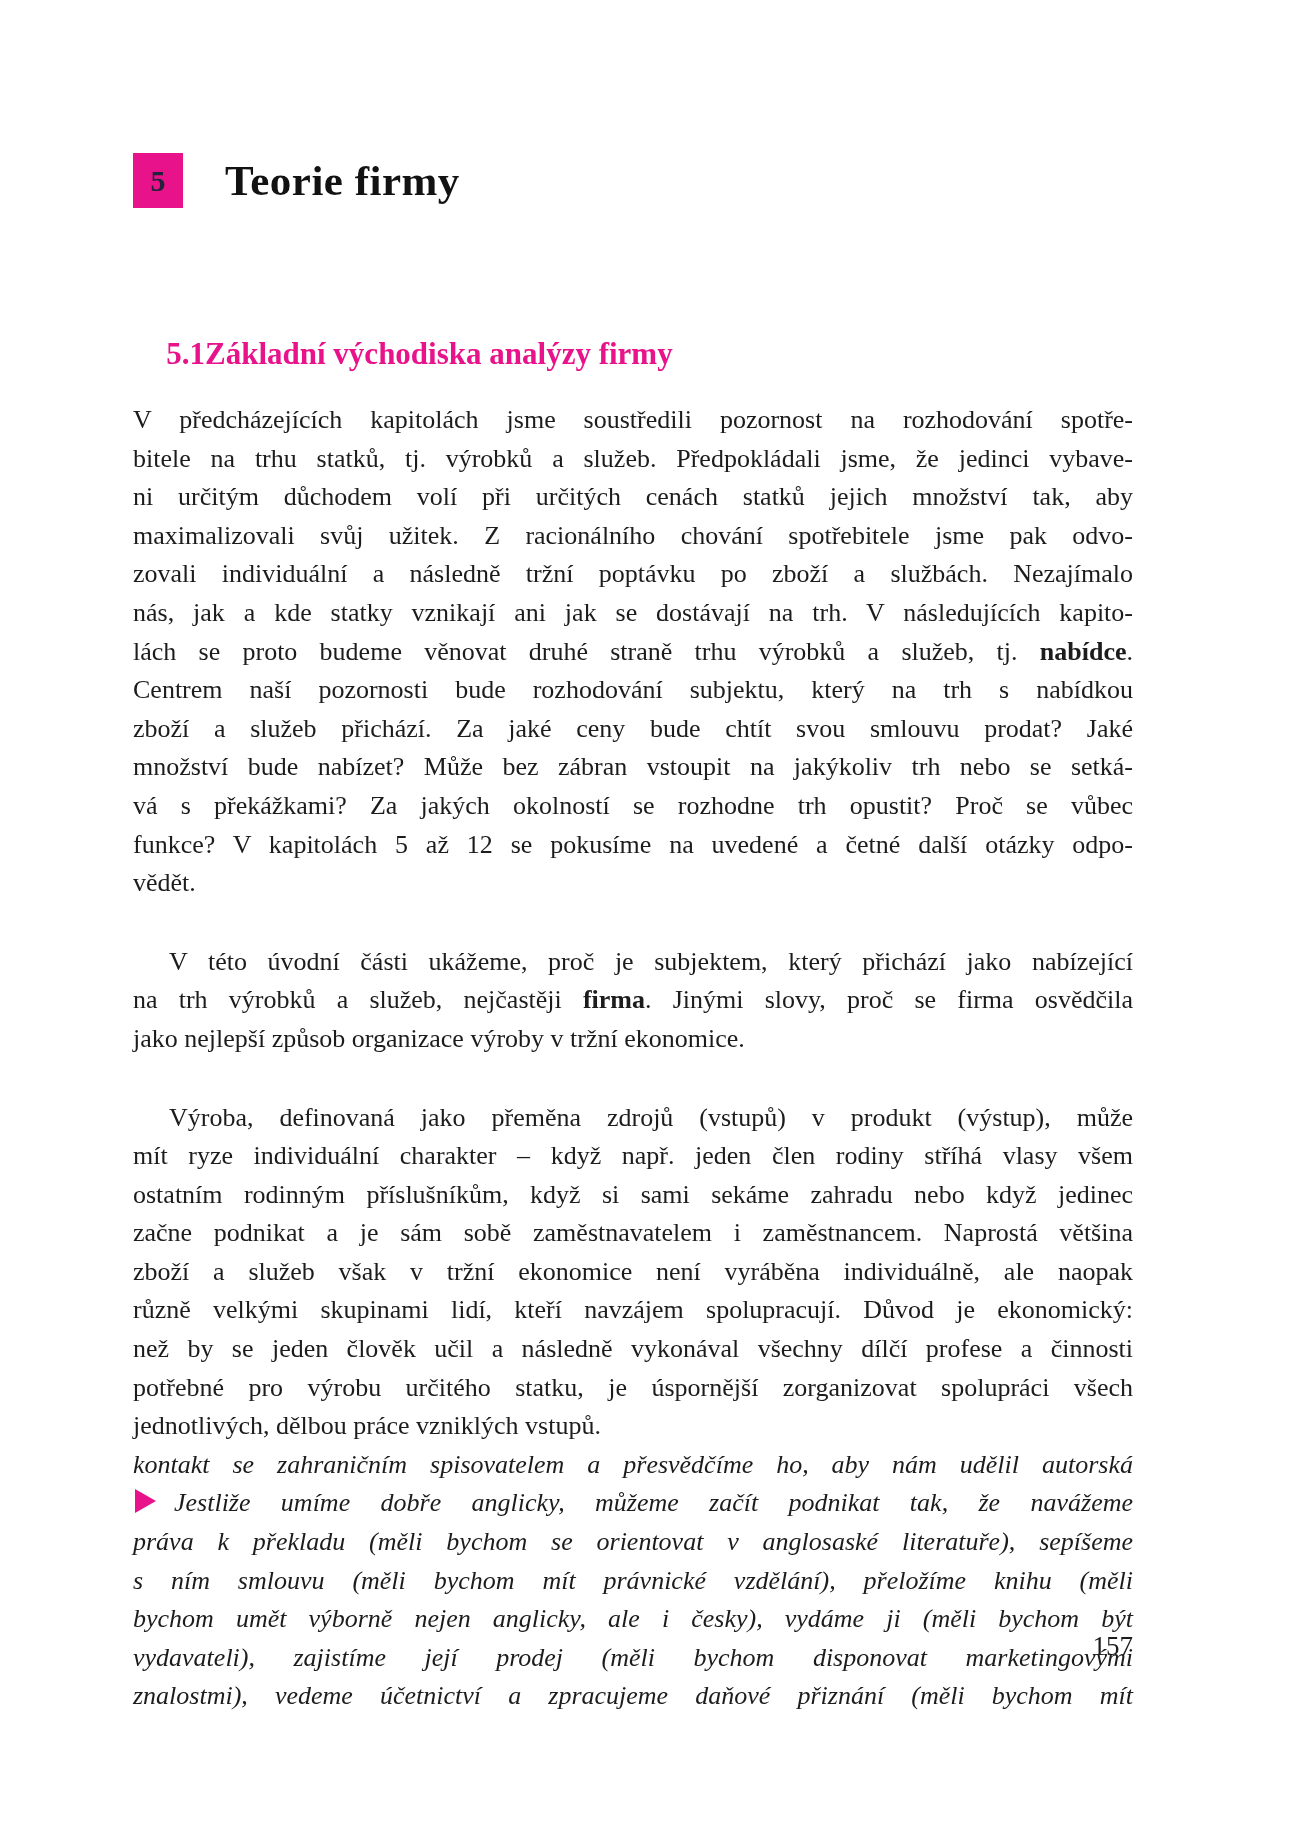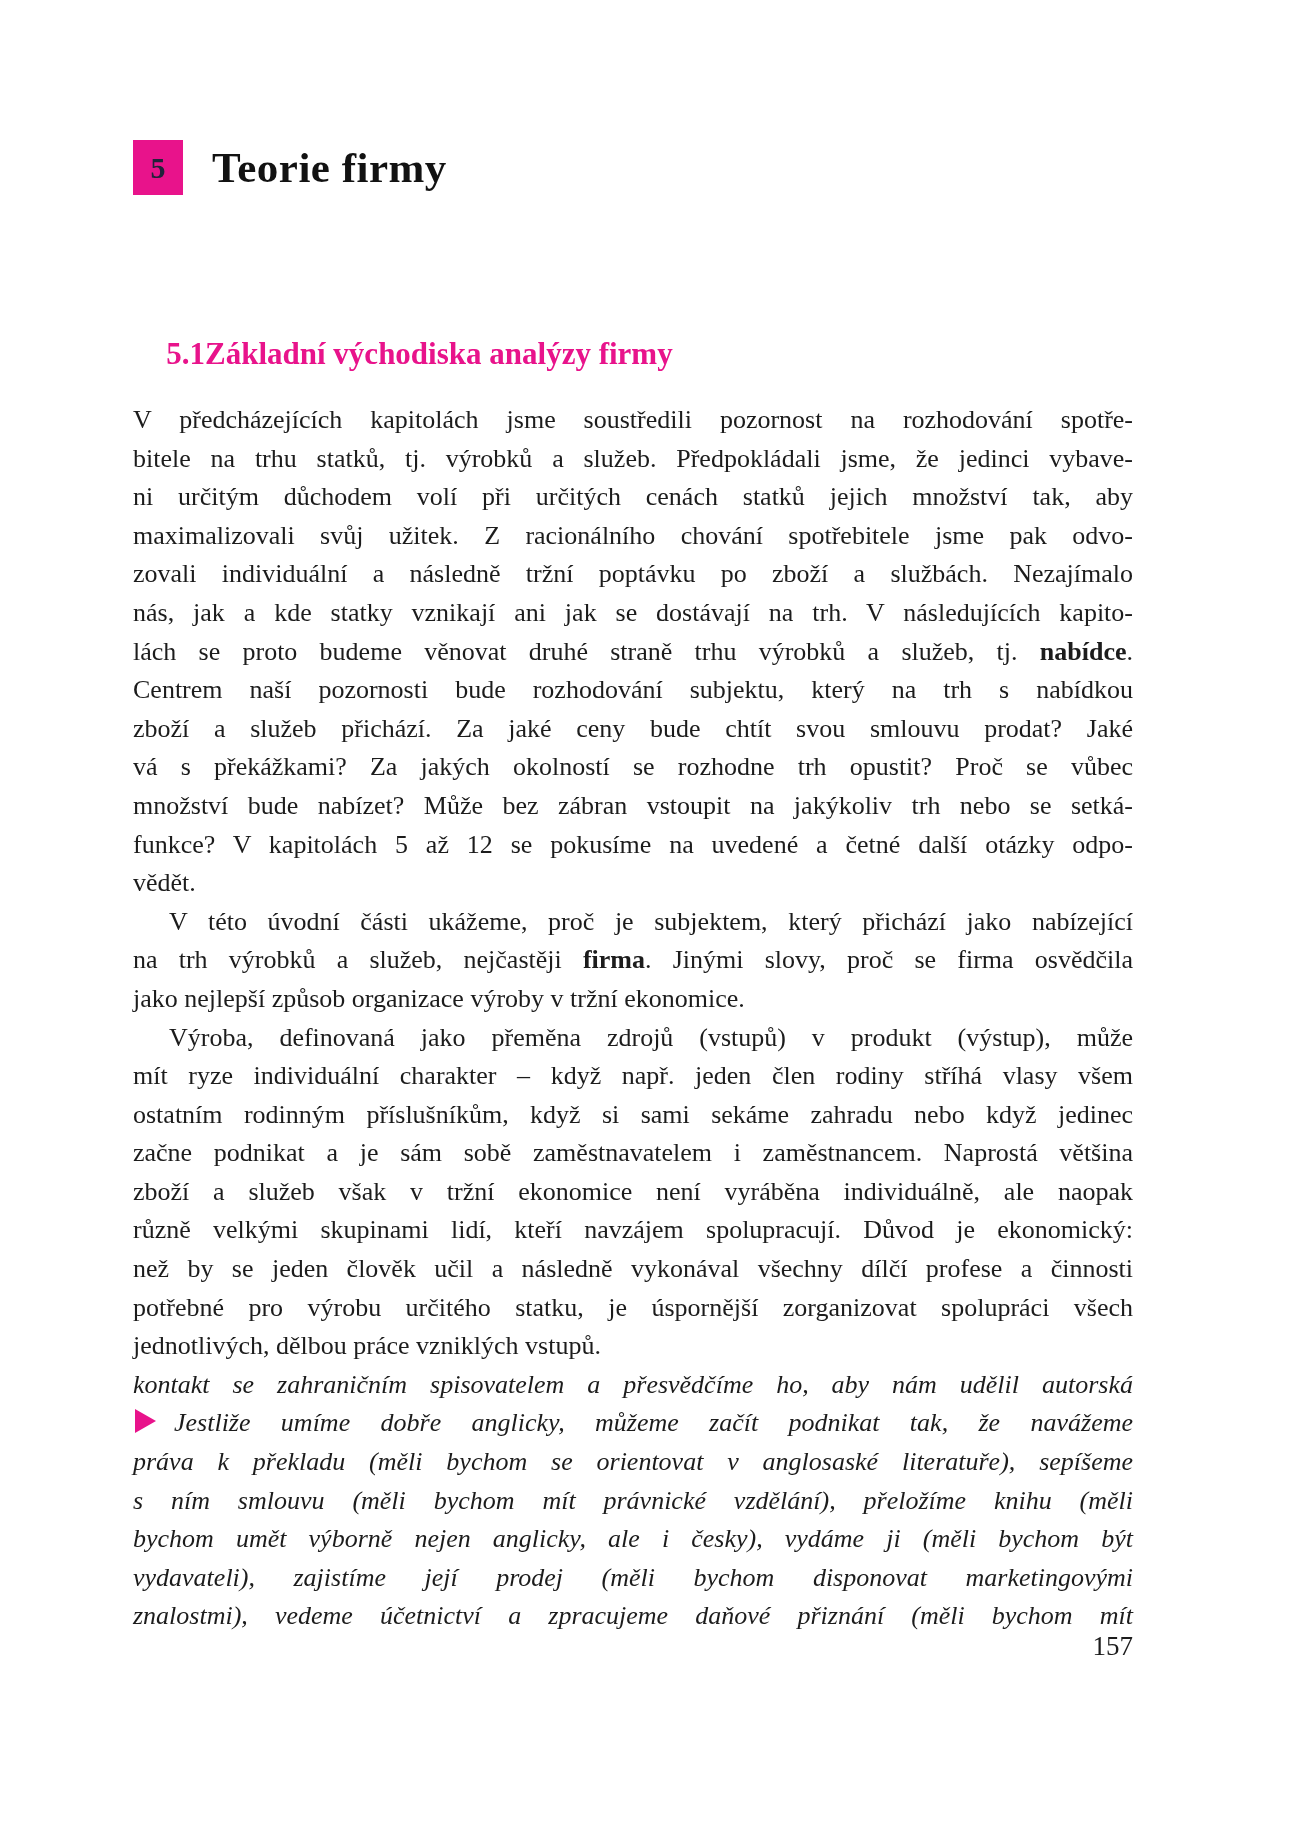--- a/index.html
+++ b/index.html
@@ -15,21 +15,21 @@
     position:absolute;top:140px;left:133px;
     display:flex;align-items:center;gap:26px;
   }
   .chapter-badge{
     width:50px;height:55px;
     background:var(--accent);
     display:flex;align-items:center;justify-content:center;
     font-weight:bold;font-size:30px;color:#22223a;
   }
   .chapter-title{
-    margin:3px;font-size:43px;font-weight:bold;color:#121212;
+    margin:16px;font-size:43px;font-weight:bold;color:#121212;
     letter-spacing:0.5px;
   }
   .section-heading{
     position:absolute;top:336px;left:133px;width:1000px;
     margin:0;font-size:31px;font-weight:bold;color:var(--accent);
   }
   .section-number{display:inline-block;min-width:72px;text-align:right;}
   .body-text{
     position:absolute;top:401px;left:133px;width:1000px;
     font-size:26px;line-height:38.6px;
@@ -37,21 +37,21 @@
   }
   .line{
     height:38.6px;
     text-align:justify;
     text-align-last:justify;
   }
   .line.last{
     text-align:center;
     text-align-last:left;
   }
-  .line.indent{padding-left:36px;box-sizing:border-box;}
+  .line.indent{padding-left:36px;box-sizing:border-box;margin-top:40px;}
   .para.italic .line{font-style:italic;}
   .tri{
     display:inline-block;width:0;height:0;
     border-left:21px solid var(--accent);
     border-top:12px solid transparent;
     border-bottom:12px solid transparent;
     margin-right:18px;margin-left:2px;
     vertical-align:-2px;
   }
   .page-number{
@@ -80,22 +80,22 @@
       <div class="para">
         <div class="line">V předcházejících kapitolách jsme soustředili pozornost na rozhodování spotře-</div>
         <div class="line">bitele na trhu statků, tj. výrobků a služeb. Předpokládali jsme, že jedinci vybave-</div>
         <div class="line">ni určitým důchodem volí při určitých cenách statků jejich množství tak, aby</div>
         <div class="line">maximalizovali svůj užitek. Z racionálního chování spotřebitele jsme pak odvo-</div>
         <div class="line">zovali individuální a následně tržní poptávku po zboží a službách. Nezajímalo</div>
         <div class="line">nás, jak a kde statky vznikají ani jak se dostávají na trh. V následujících kapito-</div>
         <div class="line">lách se proto budeme věnovat druhé straně trhu výrobků a služeb, tj. <b>nabídce</b>.</div>
         <div class="line">Centrem naší pozornosti bude rozhodování subjektu, který na trh s nabídkou</div>
         <div class="line">zboží a služeb přichází. Za jaké ceny bude chtít svou smlouvu prodat? Jaké</div>
+        <div class="line">množství bude nabízet? Může bez zábran vstoupit na jakýkoliv trh nebo se setká-</div>
         <div class="line">vá s překážkami? Za jakých okolností se rozhodne trh opustit? Proč se vůbec</div>
-        <div class="line">množství bude nabízet? Může bez zábran vstoupit na jakýkoliv trh nebo se setká-</div>
         <div class="line">funkce? V kapitolách 5 až 12 se pokusíme na uvedené a četné další otázky odpo-</div>
         <div class="line last">vědět.</div>
       </div>
       <div class="para">
         <div class="line indent">V této úvodní části ukážeme, proč je subjektem, který přichází jako nabízející</div>
         <div class="line">na trh výrobků a služeb, nejčastěji <b>firma</b>. Jinými slovy, proč se firma osvědčila</div>
         <div class="line last">jako nejlepší způsob organizace výroby v tržní ekonomice.</div>
       </div>
       <div class="para">
         <div class="line indent">Výroba, definovaná jako přeměna zdrojů (vstupů) v produkt (výstup), může</div>

